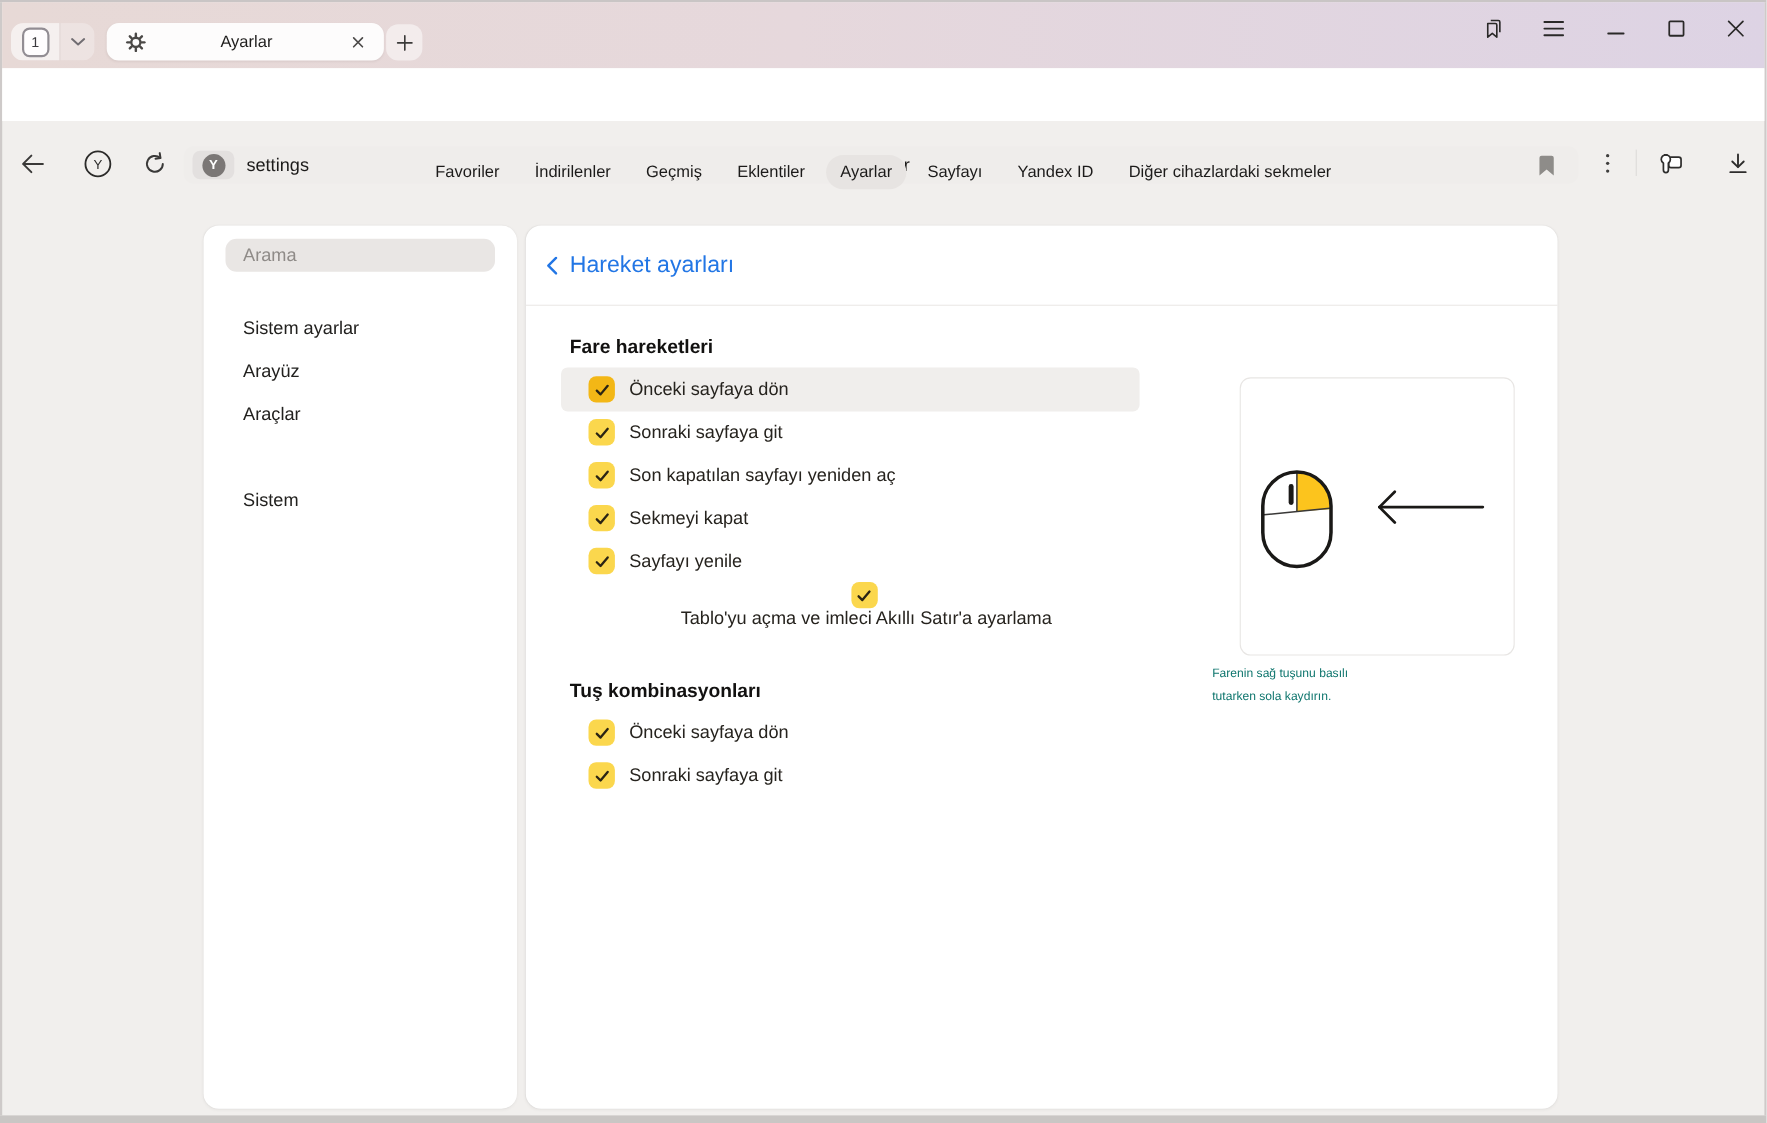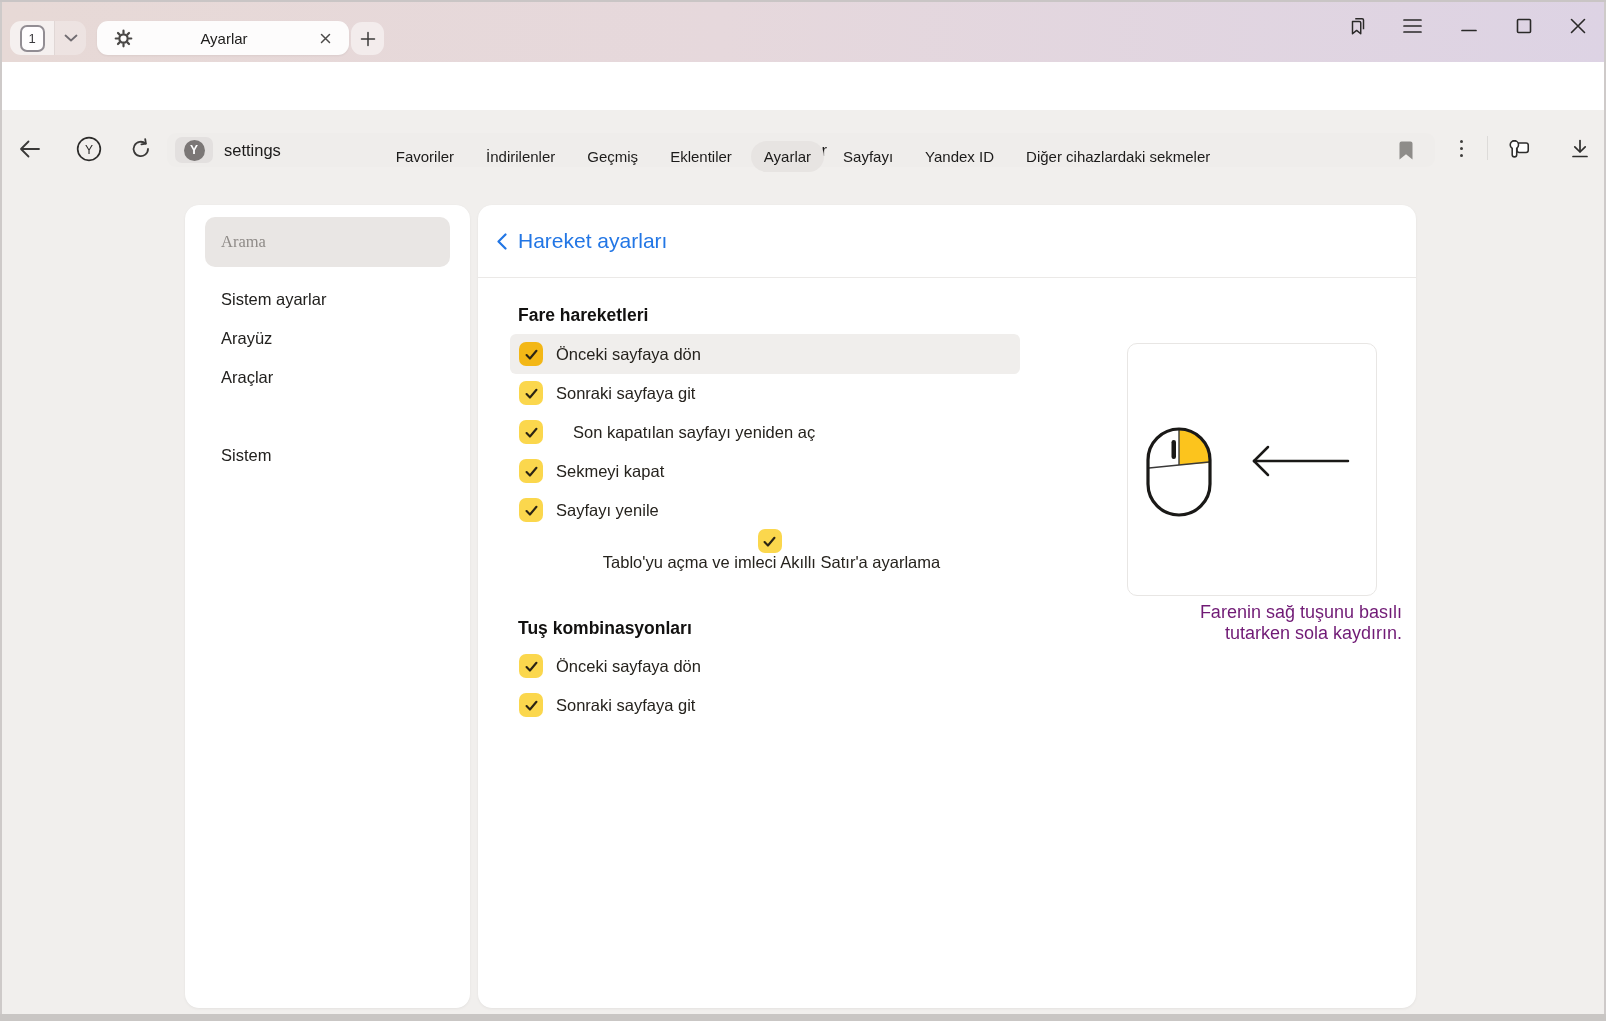--- a/index.html
+++ b/index.html
@@ -44,40 +44,40 @@
   #toolbar-divider{left:1485px;top:74px;width:1px;height:24px;background:#dddbd9;}
 
   
   #settings-nav{left:0;top:134px;width:1606px;height:44px;display:flex;align-items:center;justify-content:center;gap:6px;}
   .nav-item{font-size:15px;color:#1c1b1a;padding:7px 13px;border-radius:17px;cursor:pointer;white-space:nowrap;}
   .nav-item.active{background:#e7e4e2;}
 
   
   .card{background:#ffffff;border-radius:14px;box-shadow:0 1px 3px rgba(0,0,0,.05),0 0 1px rgba(0,0,0,.04);}
   #sidebar-card{left:185px;top:205px;width:285px;height:803px;}
-  #search-box{left:20px;top:12px;width:245px;height:50px;font-family:Liberation Serif, serif;}
+  #search-box{left:20px;top:12px;width:245px;height:30px;}
   #search-box input{width:100%;height:100%;box-sizing:border-box;border:none;outline:none;background:#e9e6e4;border-radius:10px;
     padding:0 16px;font-size:16.5px;color:#22211f;font-family:inherit;}
   #search-box input::placeholder{color:#8f8b88;opacity:1;}
   .side-item{left:0;width:285px;height:39px;line-height:39px;padding-left:36px;box-sizing:border-box;
     font-size:16.5px;color:#22211f;cursor:pointer;}
 
   #content-card{left:478px;top:205px;width:938px;height:803px;}
   #back-link{left:19px;top:20px;height:32px;display:flex;align-items:center;gap:11px;cursor:pointer;}
   #back-link .bl-text{font-size:21px;color:#2276e5;}
   #header-divider{left:0;top:72px;width:938px;height:1px;background:#ebe9e7;}
   .section-heading{left:40px;font-size:17.5px;font-weight:bold;color:#121110;}
-  .chk-row{left:32px;width:510px;height:40px;border-radius:6px;display:flex;align-items:center;cursor:pointer;}
+  .chk-row{left:32px;width:510px;height:40px;border-radius:6px;display:flex;align-items:center;cursor:pointer;padding-left:16px;}
   .chk-row.highlight{background:#f0eeec;}
   .checkbox{margin-left:9px;width:24px;height:24px;border-radius:7px;background:#fbd74d;display:flex;align-items:center;justify-content:center;flex:none;cursor:pointer;}
   .chk-row.highlight .checkbox{background:#f3b716;}
   .chk-label{margin-left:13px;font-size:16.5px;color:#26231e;white-space:nowrap;}
 
   #illustration-box{left:649px;top:138px;width:250px;height:253px;border:1px solid #e8e6e4;border-radius:10px;box-sizing:border-box;}
-  #illustration-caption{left:624px;top:397px;width:300px;text-align:right;font-size:18px;line-height:21px;color:#701a75;}
+  #illustration-caption{left:624px;top:397px;width:300px;text-align:left;font-size:11px;line-height:21px;color:#0f766e;}
 </style>
 </head>
 <body>
 
 <div id="window">
   <div class="abs" id="frame-top"></div>
   <div class="abs" id="frame-left"></div>
   <div class="abs" id="frame-right"></div>
   <div class="abs" id="frame-bottom"></div>
 
@@ -249,21 +249,21 @@
       <span class="chk-label">Önceki sayfaya dön</span>
     </div>
     <div class="abs chk-row" style="top:168px;">
       <span class="checkbox">
         <svg width="15" height="13" viewBox="0 0 24 21">
             <polyline points="4,11.5 9.5,17 20,4.5" fill="none" stroke="#2b2414" stroke-width="3.4" stroke-linecap="round" stroke-linejoin="round"></polyline>
           </svg>
       </span>
       <span class="chk-label">Sonraki sayfaya git</span>
     </div>
-    <div class="abs chk-row" style="top:207px;gap:17px;">
+    <div class="abs chk-row" style="top:207px;">
       <span class="checkbox">
         <svg width="15" height="13" viewBox="0 0 24 21">
             <polyline points="4,11.5 9.5,17 20,4.5" fill="none" stroke="#2b2414" stroke-width="3.4" stroke-linecap="round" stroke-linejoin="round"></polyline>
           </svg>
       </span>
       <span class="chk-label">Son kapatılan sayfayı yeniden aç</span>
     </div>
     <div class="abs chk-row" style="top:246px;">
       <span class="checkbox">
         <svg width="15" height="13" viewBox="0 0 24 21">

